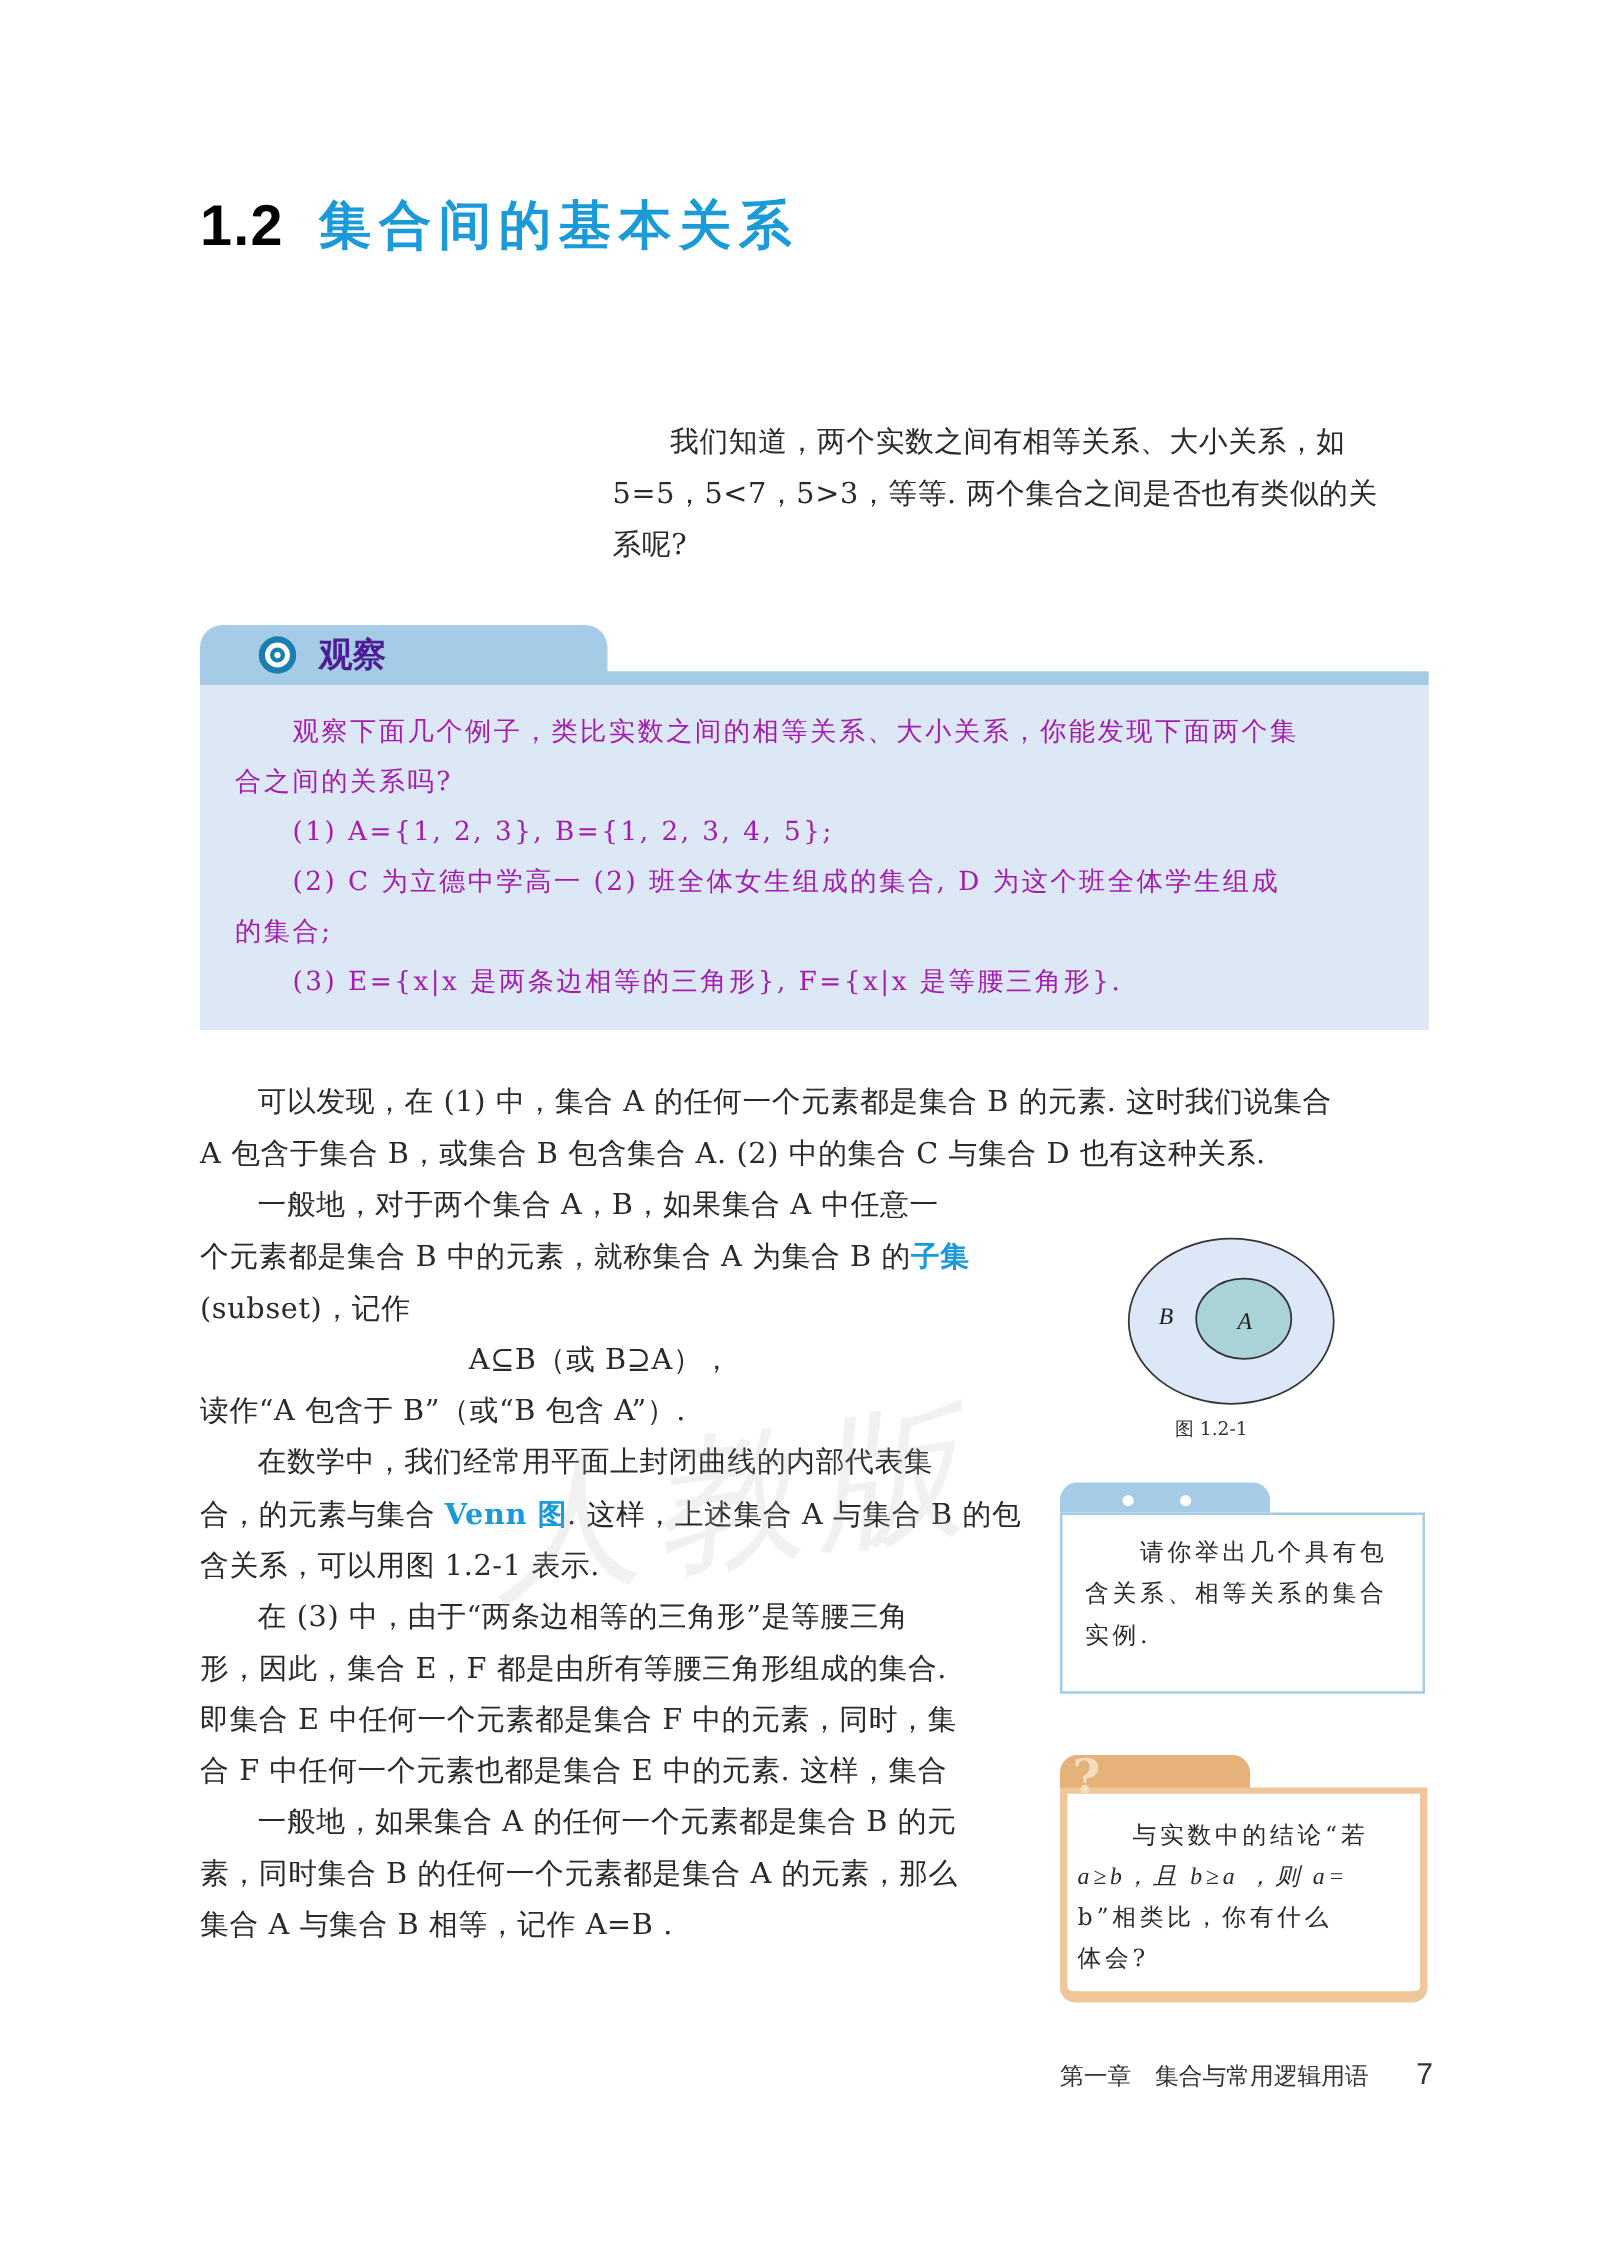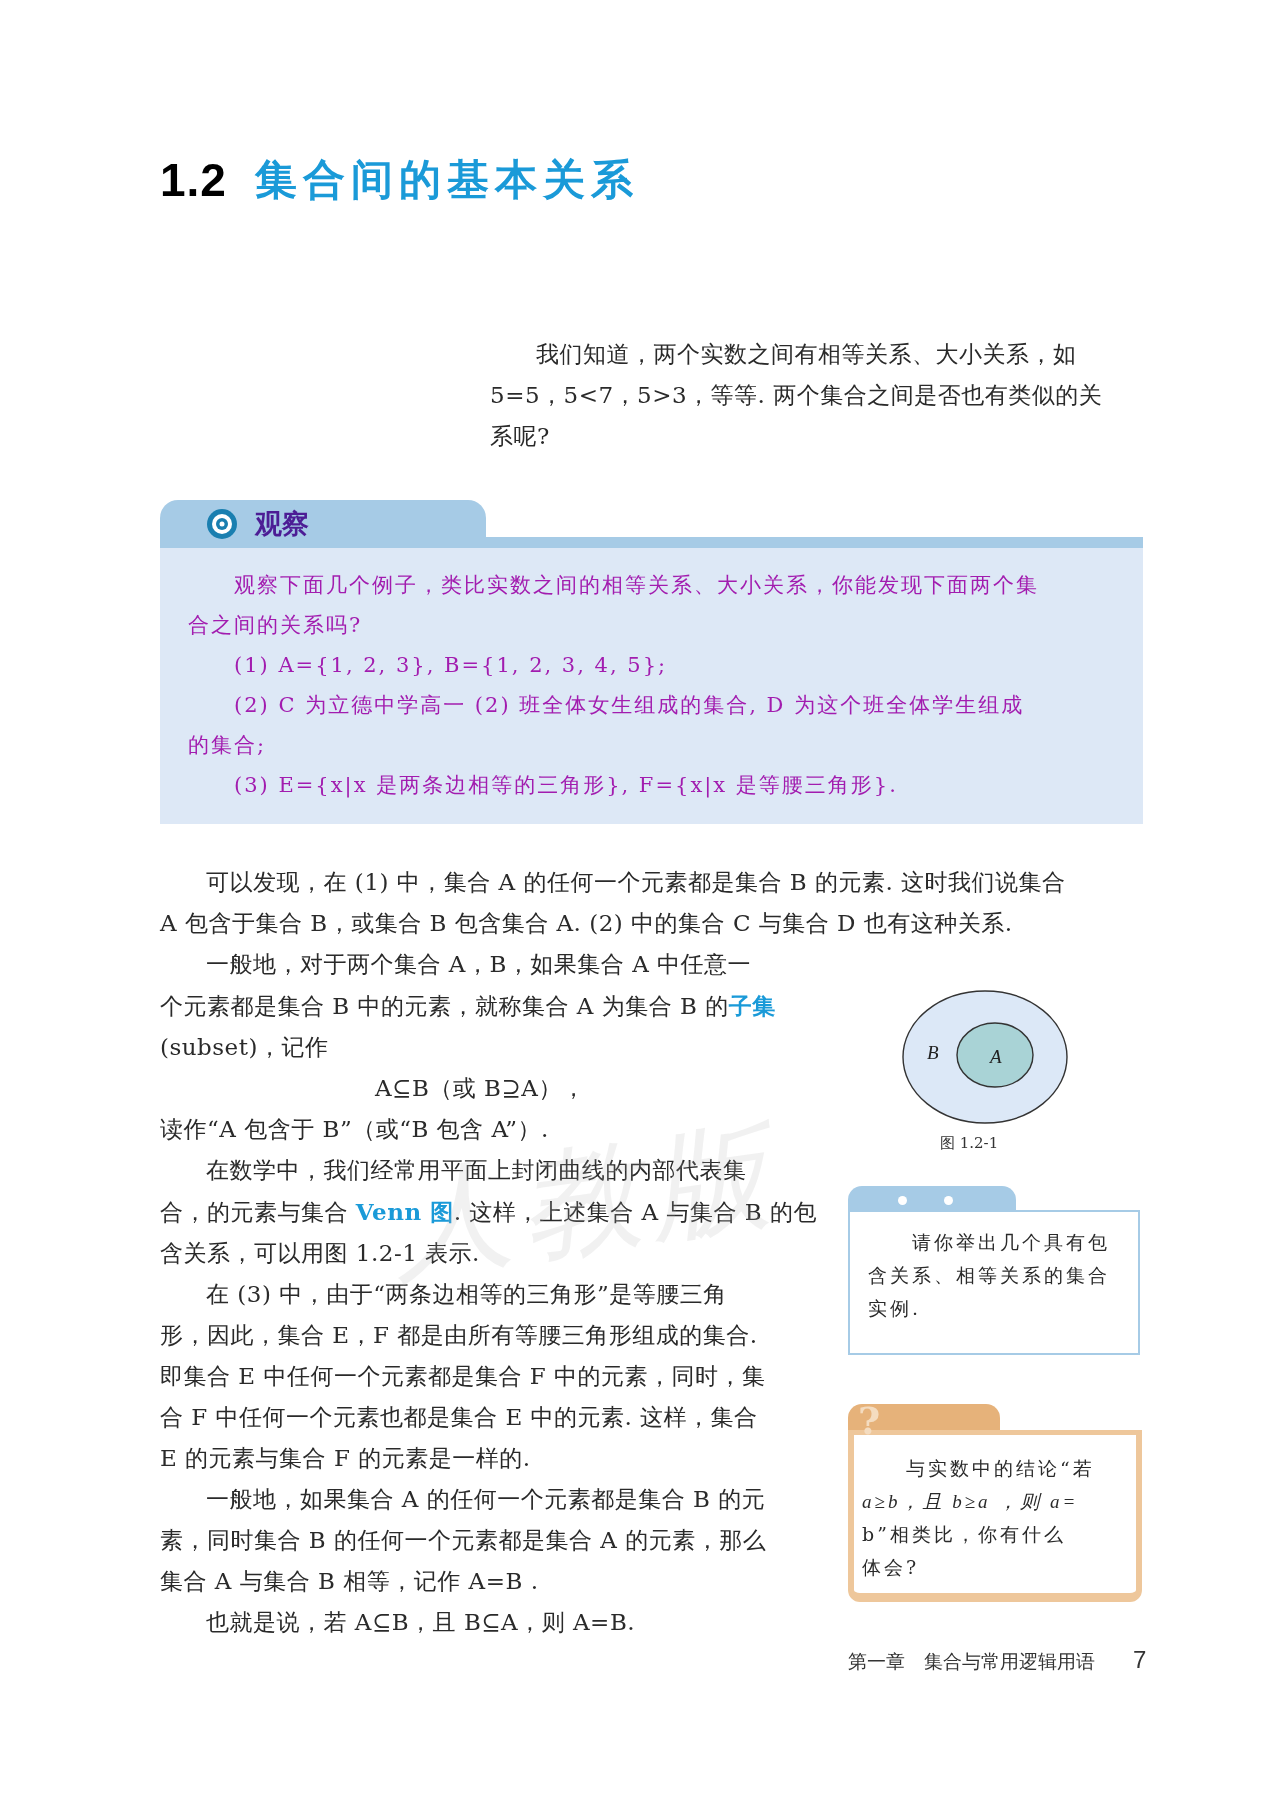--- a/index.html
+++ b/index.html
@@ -92,25 +92,23 @@
   <span class="line">(subset)，记作</span>
   <span class="line" style="padding-left:215px;">A⊆B（或 B⊇A），</span>
   <span class="line">读作“A 包含于 B”（或“B 包含 A”）.</span>
   <span class="line ind">在数学中，我们经常用平面上封闭曲线的内部代表集</span>
   <span class="line"><span>合，的元素与集合 </span><span class="blue">Venn 图</span><span>. 这样，上述集合 A 与集合 B 的包</span></span>
   <span class="line">含关系，可以用图 1.2-1 表示.</span>
   <span class="line ind">在 (3) 中，由于“两条边相等的三角形”是等腰三角</span>
   <span class="line">形，因此，集合 E，F 都是由所有等腰三角形组成的集合.</span>
   <span class="line">即集合 E 中任何一个元素都是集合 F 中的元素，同时，集</span>
   <span class="line">合 F 中任何一个元素也都是集合 E 中的元素. 这样，集合</span>
-  <span class="line">E 的元素与集合 F 的元素是一样的.</span>
   <span class="line ind">一般地，如果集合 A 的任何一个元素都是集合 B 的元</span>
   <span class="line">素，同时集合 B 的任何一个元素都是集合 A 的元素，那么</span>
   <span class="line">集合 A 与集合 B 相等，记作 A=B .</span>
-  <span class="line ind">也就是说，若 A⊆B，且 B⊆A，则 A=B.</span>
 </div>
 
 <div class="abs watermark">人教版</div>
 
 <svg class="abs venn" viewBox="0 0 180 145">
   <ellipse cx="90" cy="72" rx="82" ry="66" fill="#dce8f7" stroke="#333" stroke-width="1.4"></ellipse>
   <ellipse cx="100" cy="70" rx="38" ry="32" fill="#a9d3d6" stroke="#333" stroke-width="1.4"></ellipse>
   <text x="32" y="74" font-family="Liberation Serif, serif" font-style="italic" font-size="19" fill="#222">B</text>
   <text x="95" y="78" font-family="Liberation Serif, serif" font-style="italic" font-size="19" fill="#222">A</text>
 </svg>

